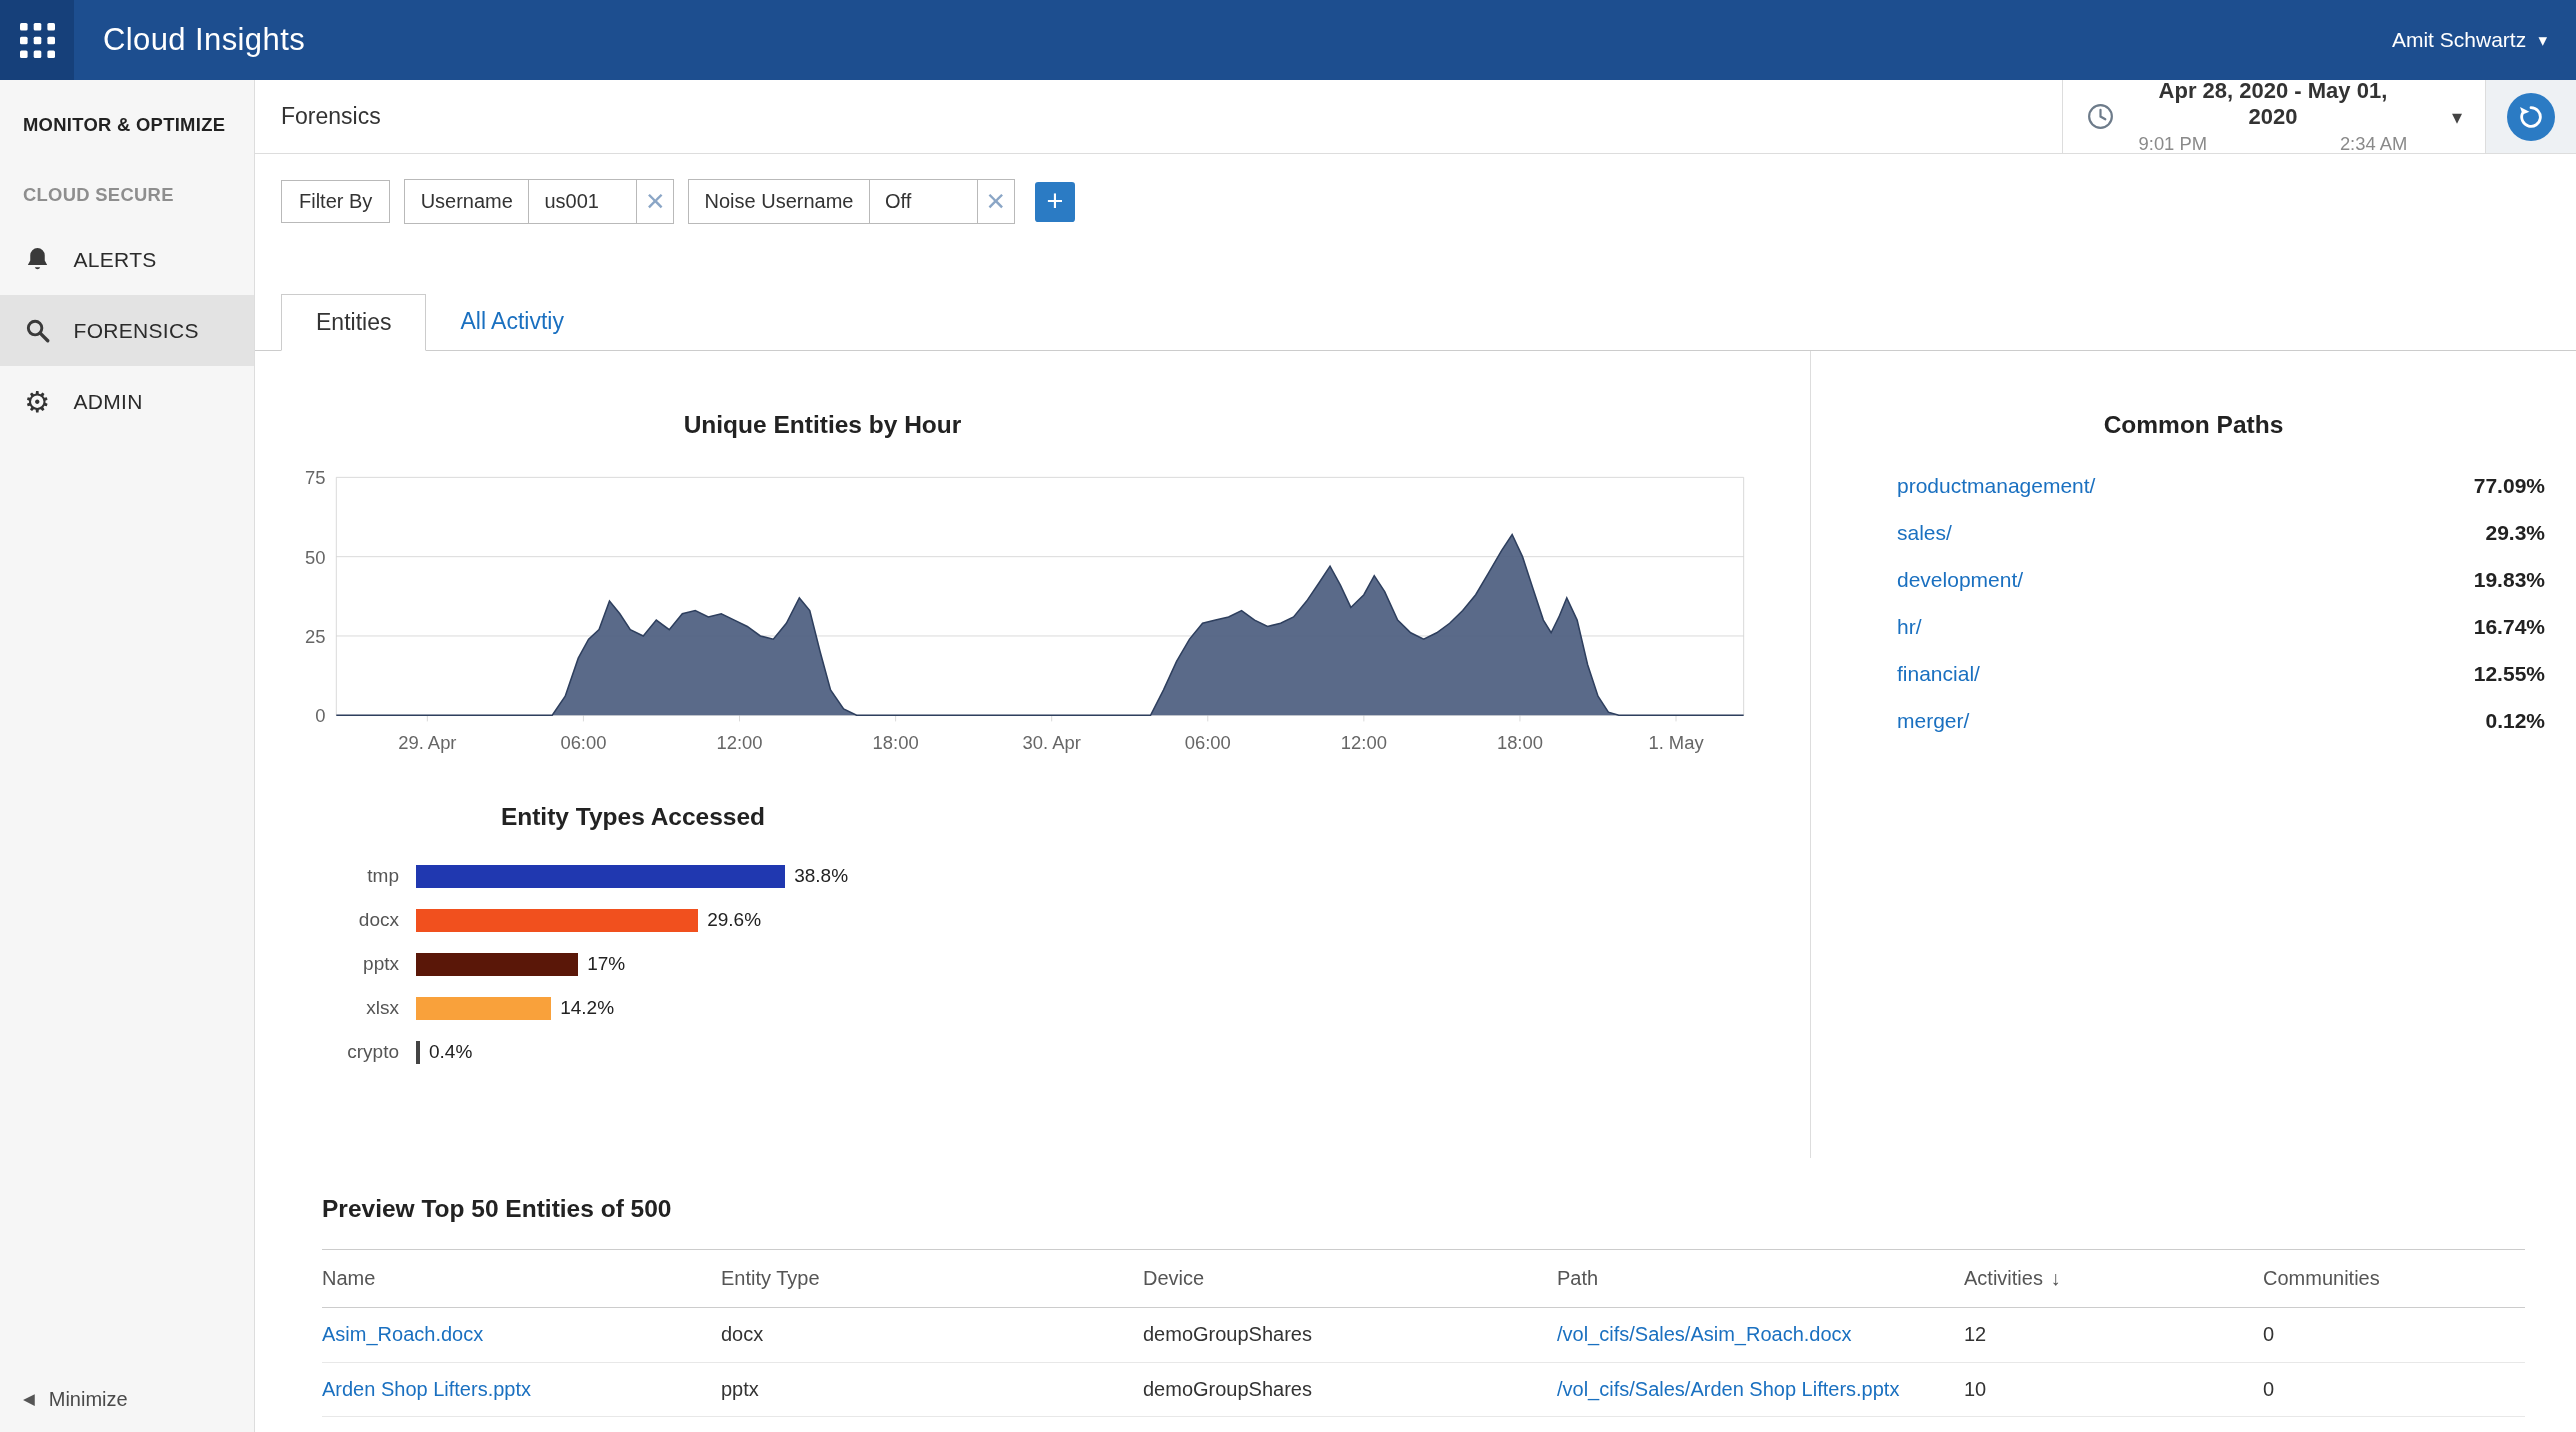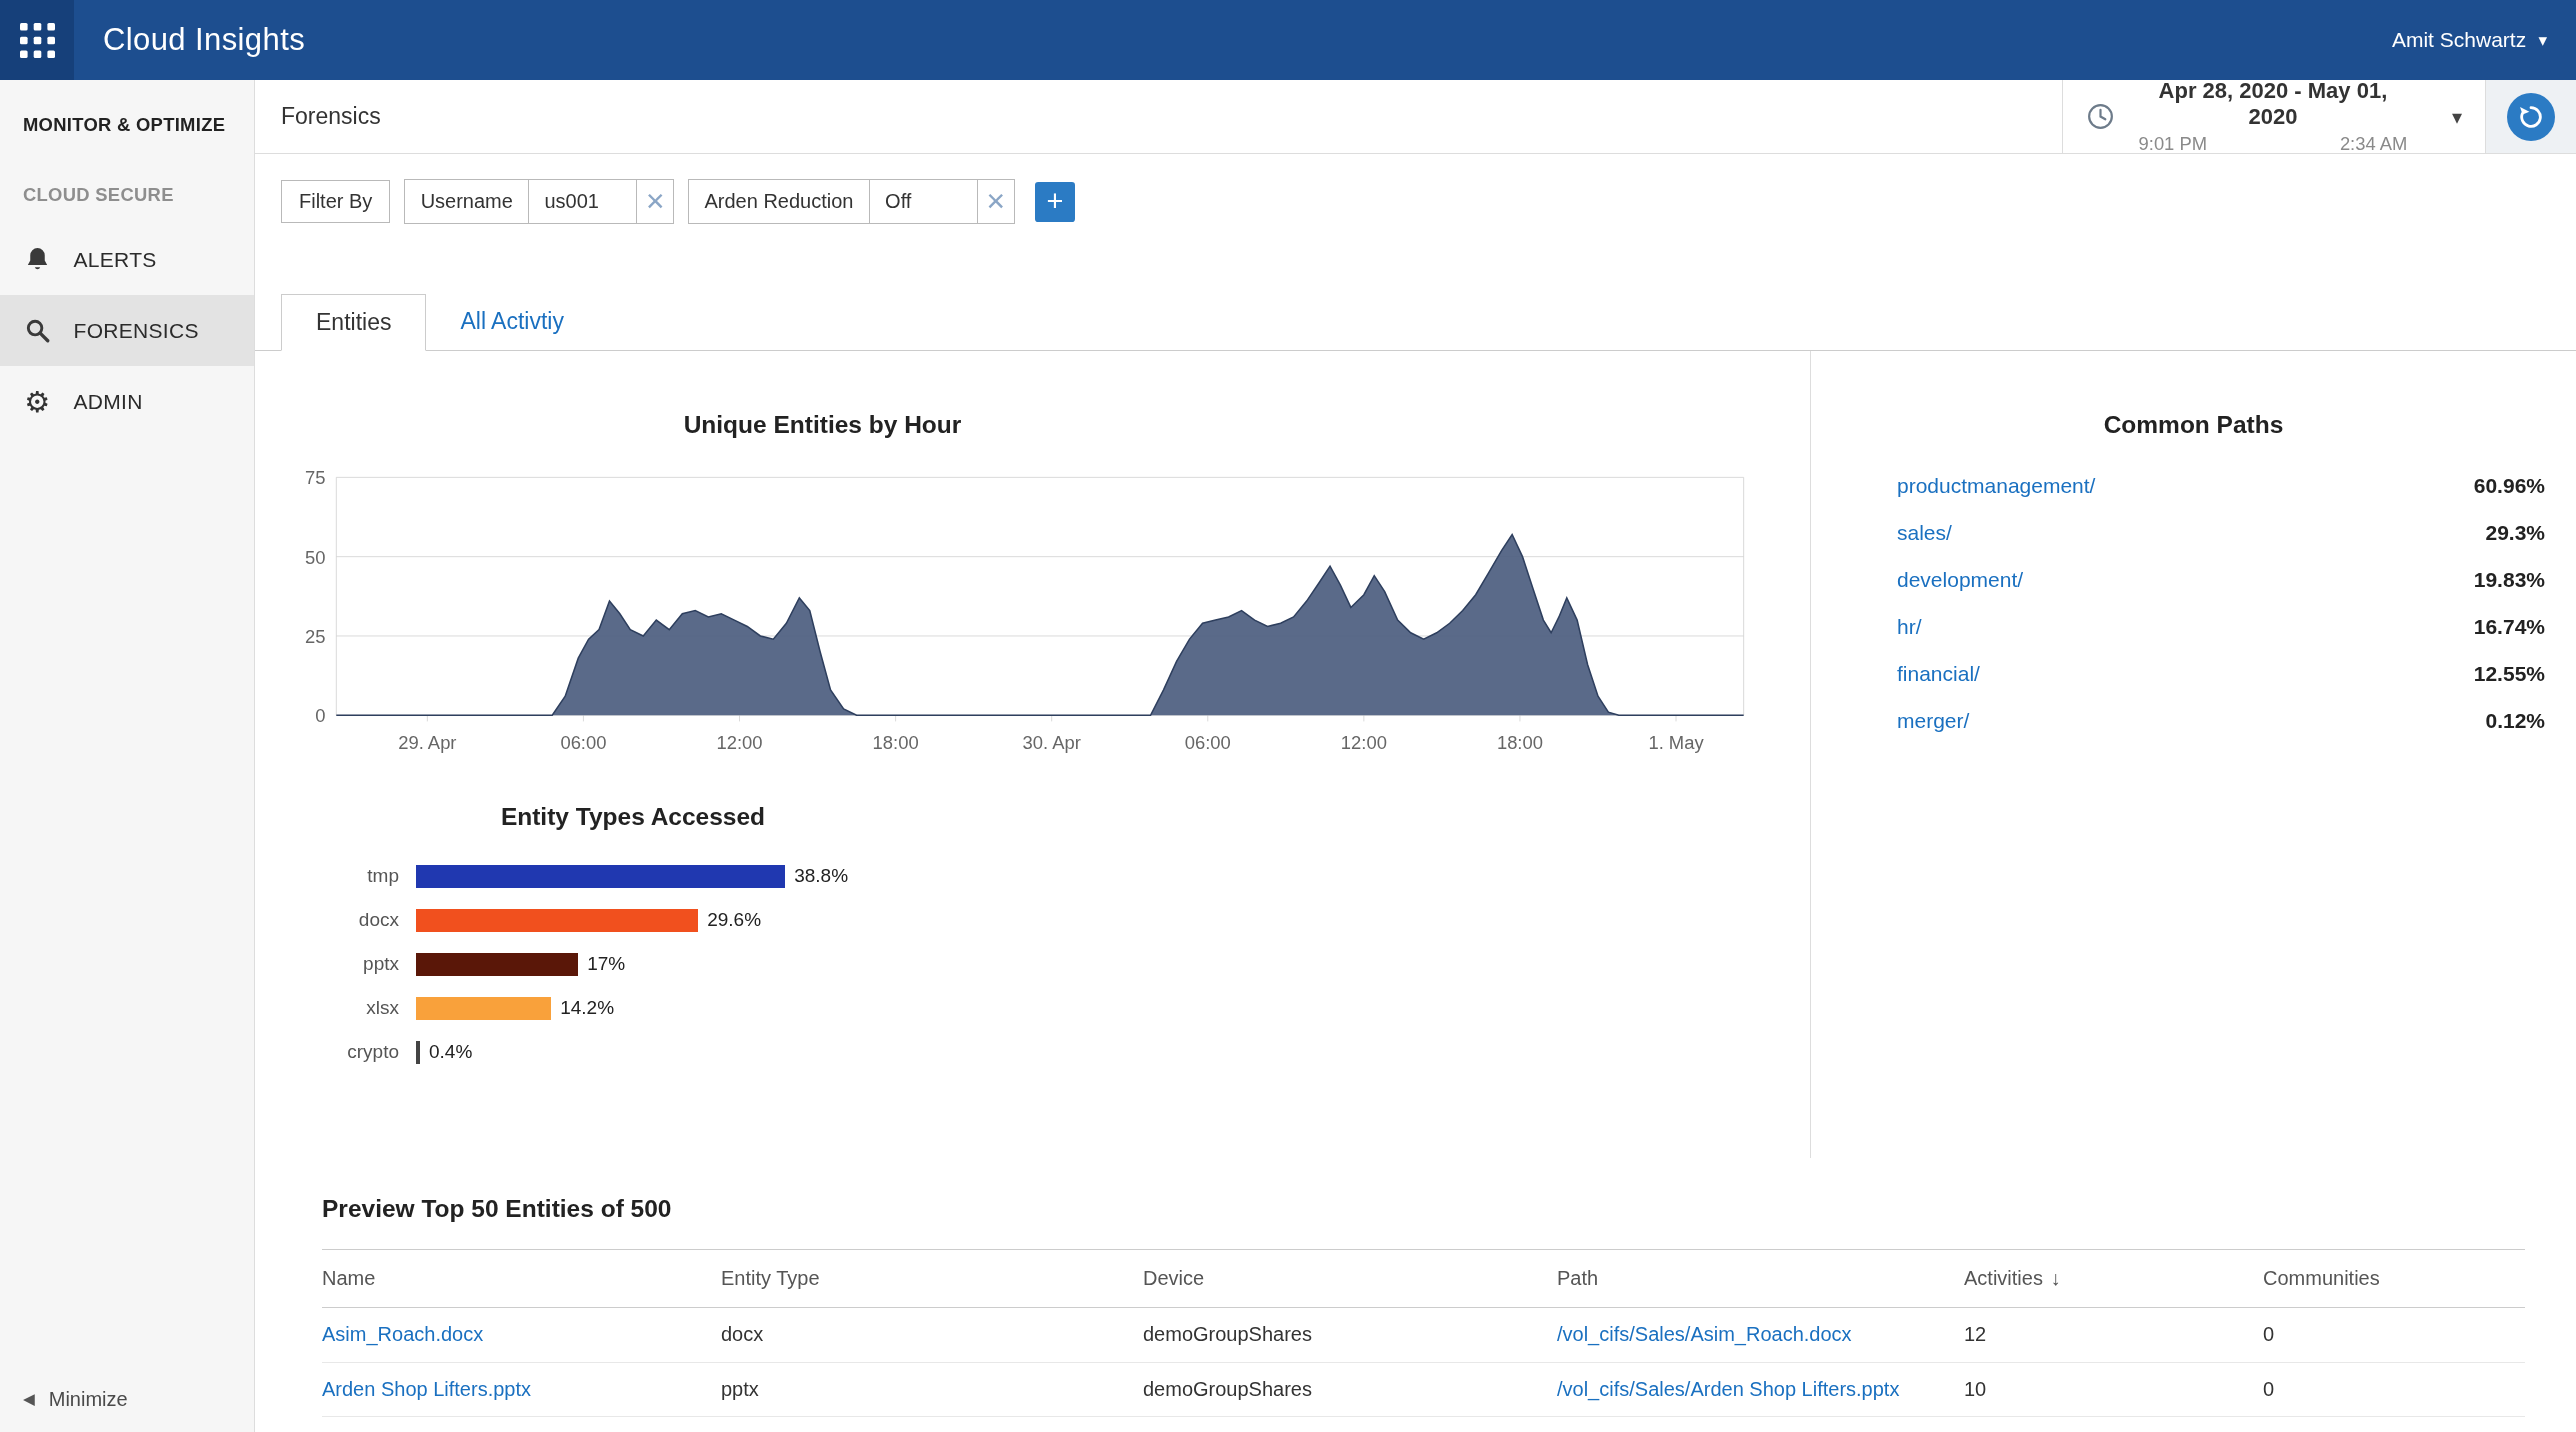--- a/index.html
+++ b/index.html
@@ -180,21 +180,21 @@
   <div class="filters">
     <div class="fbox">Filter By</div>
 
     <div class="chip">
       <span class="chip-name">Username</span>
       <span class="chip-value">us001</span>
       <span class="chip-x">✕</span>
     </div>
 
     <div class="chip">
-      <span class="chip-name">Arden Reduction</span>
+      <span class="chip-name">Noise Username</span>
       <span class="chip-value">Off</span>
       <span class="chip-x">✕</span>
     </div>
 
     <div class="add-btn">+</div>
   </div>
 
   <div class="tabbar">
     <div class="tab active">Entities</div>
     <div class="tab link">All Activtiy</div>
@@ -264,21 +264,21 @@
             <div class="bar-val">0.4%</div>
           </div>
         </div>
     </div>
 
     <div class="paths-col">
       <div class="paths-title">Common Paths</div>
       <div id="paths-list">
           <div class="path-row child">
             <span class="path-link">productmanagement/</span>
-            <span class="path-pct">60.96%</span>
+            <span class="path-pct">77.09%</span>
           </div>
           <div class="path-row child">
             <span class="path-link">sales/</span>
             <span class="path-pct">29.3%</span>
           </div>
           <div class="path-row child">
             <span class="path-link">development/</span>
             <span class="path-pct">19.83%</span>
           </div>
           <div class="path-row child">

